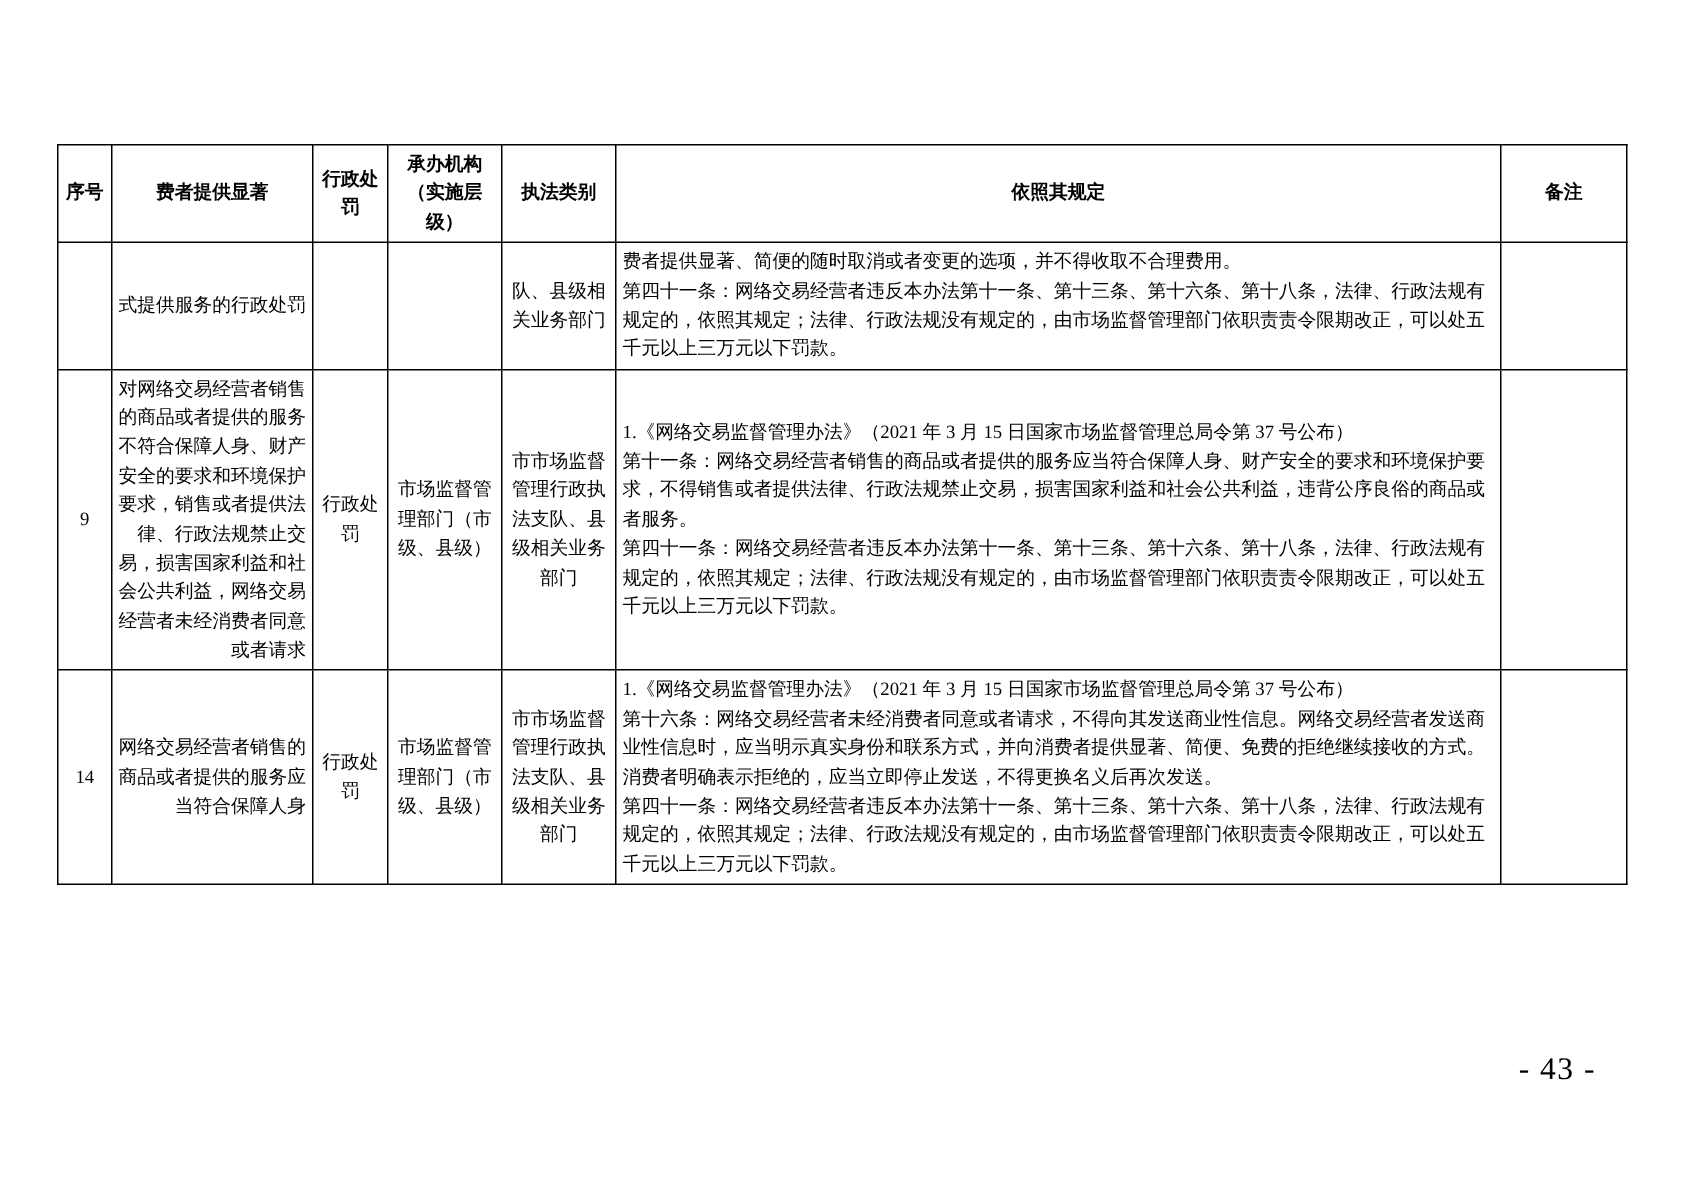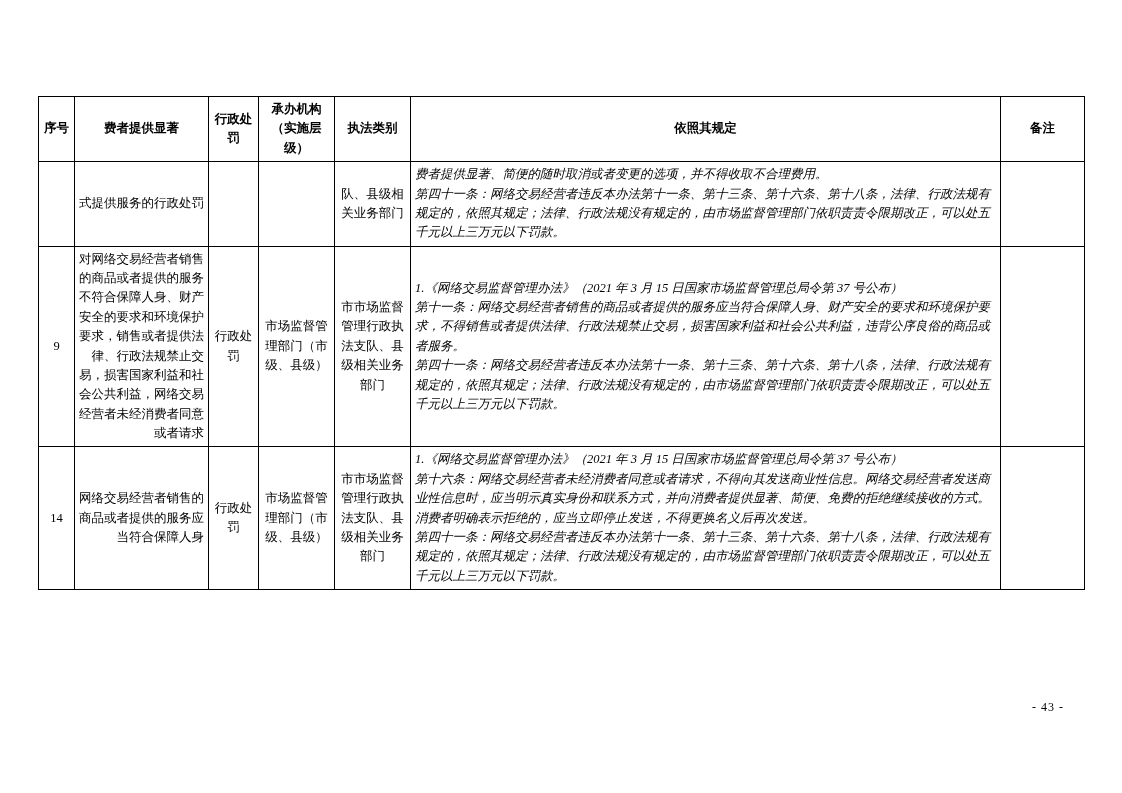--- a/index.html
+++ b/index.html
@@ -76,27 +76,26 @@
     font-size: 12.5px;
     line-height: 1.62;
     padding: 4px 6px;
   }
   td.remark { }
   .basis p {
     margin: 0;
     text-indent: 0;
   }
   .italicish {
-    font-style: italic;
   }
   .page-number {
     position: absolute;
     right: 58px;
     top: 700px;
-    font-size: 12px;
+    font-size: 21px;
     letter-spacing: 1px;
   }
 </style>
 </head>
 <body>
 
 <div class="page">
 
   <div class="table-wrap">
     <table class="doc-table">

